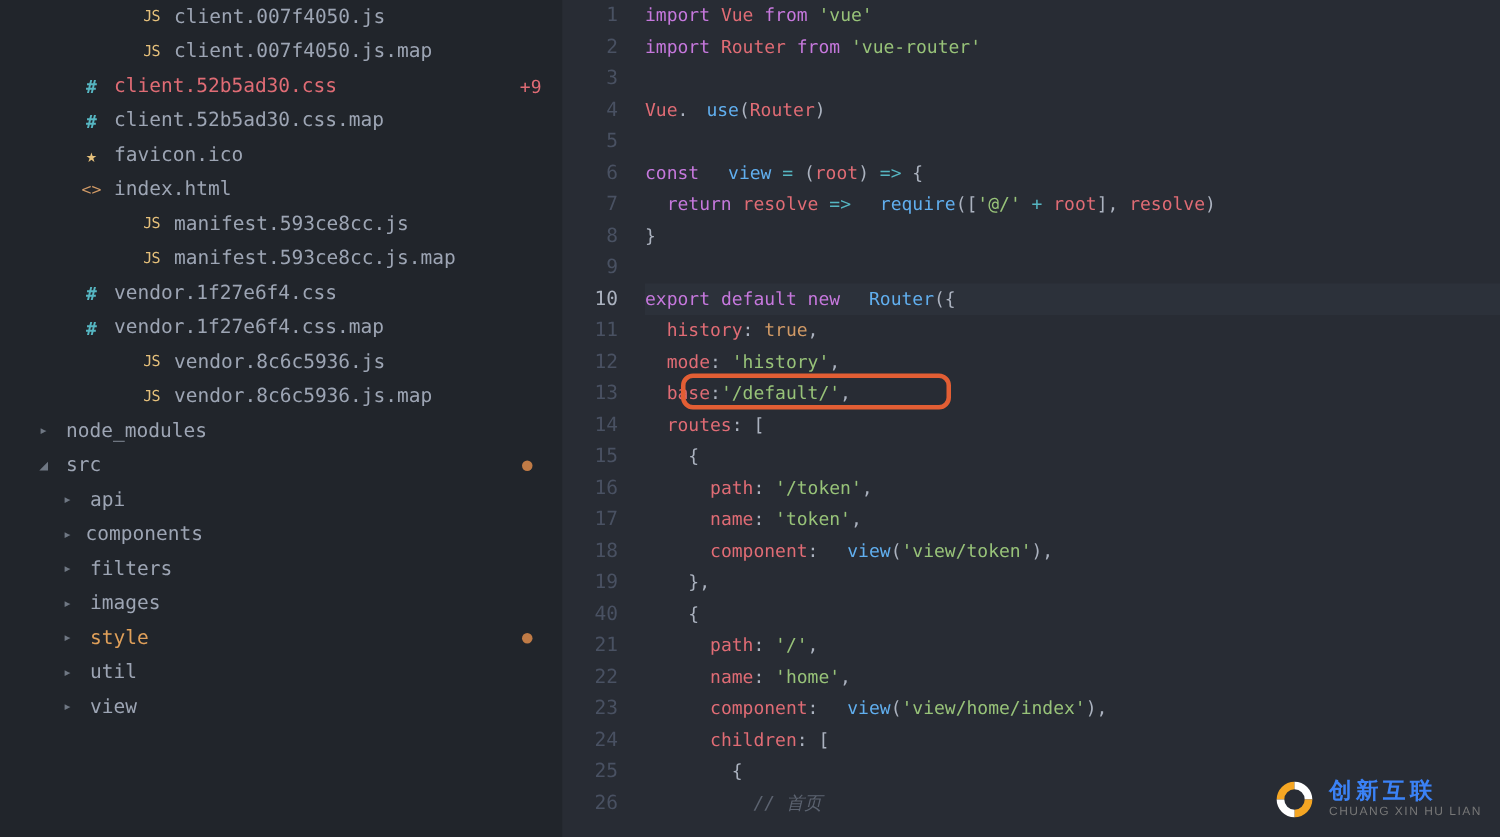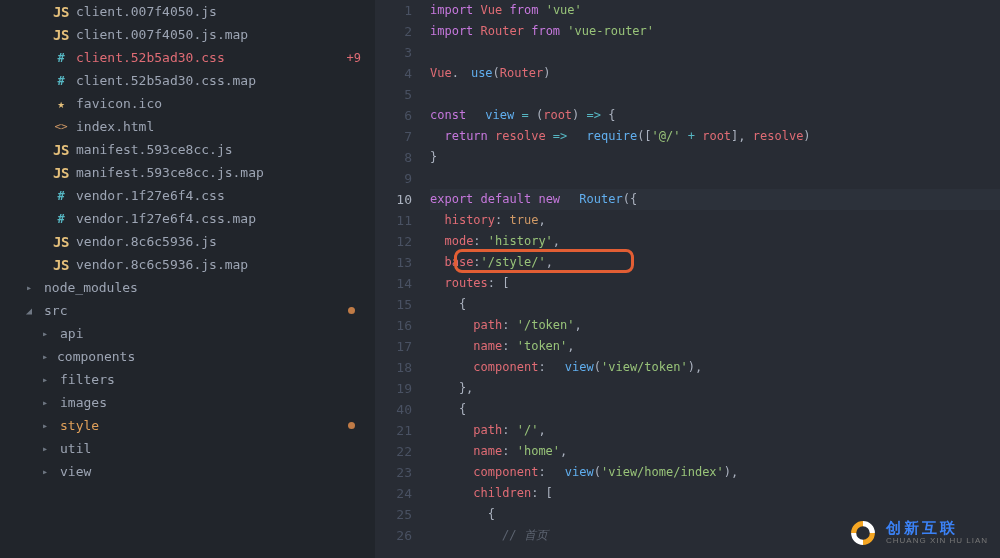--- a/index.html
+++ b/index.html
@@ -18,21 +18,21 @@
   .file-row {
     display: flex; align-items: center; height: 23px;
     padding-left: 12px; cursor: pointer;
     color: #9da5b4;
   }
   .file-row.highlighted { color: #e06c75; }
   .file-row .badge {
     margin-left: auto; margin-right: 14px; color: #e06c75; font-size: 12px;
   }
   .icon { width: 18px; display: inline-flex; justify-content: center; margin-right: 6px; font-size: 12px; }
-  .icon-js { color: #e5c07b; font-weight: bold; font-size: 14px; letter-spacing: -0.5px;}
+  .icon-js { color: #e5c07b; font-weight: normal; font-size: 10px; letter-spacing: -0.5px; margin-left: 40px;}
   .icon-hash { color: #56b6c2; font-weight: bold; }
   .icon-star { color: #e5c07b; }
   .icon-html { color: #d19a66; font-size: 11px;}
   .folder-row {
     display: flex; align-items: center; height: 23px;
     padding-left: 8px; cursor: pointer; color: #9da5b4;
   }
   .folder-row .chevron { width: 14px; color: #6f7783; font-size: 10px;}
   .folder-row.level1 { padding-left: 42px; }
   .folder-row .dot {
@@ -210,21 +210,21 @@
       <div class="line"></div>
       <div class="line"><span class="t-id">Vue</span><span class="t-pl">.</span><span class="t-fn">use</span><span class="t-pl">(</span><span class="t-id">Router</span><span class="t-pl">)</span></div>
       <div class="line"></div>
       <div class="line"><span class="t-kw">const</span><span class="t-pl"> </span><span class="t-fn">view</span><span class="t-pl"> </span><span class="t-op">=</span><span class="t-pl"> (</span><span class="t-id">root</span><span class="t-pl">) </span><span class="t-op">=&gt;</span><span class="t-pl"> {</span></div>
       <div class="line"><span class="t-pl">  </span><span class="t-kw">return</span><span class="t-pl"> </span><span class="t-id">resolve</span><span class="t-pl"> </span><span class="t-op">=&gt;</span><span class="t-pl"> </span><span class="t-fn">require</span><span class="t-pl">([</span><span class="t-str">'@/'</span><span class="t-pl"> </span><span class="t-op">+</span><span class="t-pl"> </span><span class="t-id">root</span><span class="t-pl">], </span><span class="t-id">resolve</span><span class="t-pl">)</span></div>
       <div class="line"><span class="t-pl">}</span></div>
       <div class="line"></div>
       <div class="line cursor-line"><span class="t-kw">export</span><span class="t-pl"> </span><span class="t-kw">default</span><span class="t-pl"> </span><span class="t-kw">new</span><span class="t-pl"> </span><span class="t-fn">Router</span><span class="t-pl">({</span></div>
       <div class="line"><span class="t-pl">  </span><span class="t-id">history</span><span class="t-pl">: </span><span class="t-cn">true</span><span class="t-pl">,</span></div>
       <div class="line"><span class="t-pl">  </span><span class="t-id">mode</span><span class="t-pl">: </span><span class="t-str">'history'</span><span class="t-pl">,</span></div>
-      <div class="line"><span class="t-pl">  </span><span class="t-id">base</span><span class="t-pl">:</span><span class="t-str">'/style/'</span><span class="t-pl">,</span></div>
+      <div class="line"><span class="t-pl">  </span><span class="t-id">base</span><span class="t-pl">:</span><span class="t-str">'/default/'</span><span class="t-pl">,</span></div>
       <div class="line"><span class="t-pl">  </span><span class="t-id">routes</span><span class="t-pl">: [</span></div>
       <div class="line"><span class="t-pl">    {</span></div>
       <div class="line"><span class="t-pl">      </span><span class="t-id">path</span><span class="t-pl">: </span><span class="t-str">'/token'</span><span class="t-pl">,</span></div>
       <div class="line"><span class="t-pl">      </span><span class="t-id">name</span><span class="t-pl">: </span><span class="t-str">'token'</span><span class="t-pl">,</span></div>
       <div class="line"><span class="t-pl">      </span><span class="t-id">component</span><span class="t-pl">: </span><span class="t-fn">view</span><span class="t-pl">(</span><span class="t-str">'view/token'</span><span class="t-pl">),</span></div>
       <div class="line"><span class="t-pl">    },</span></div>
       <div class="line"><span class="t-pl">    {</span></div>
       <div class="line"><span class="t-pl">      </span><span class="t-id">path</span><span class="t-pl">: </span><span class="t-str">'/'</span><span class="t-pl">,</span></div>
       <div class="line"><span class="t-pl">      </span><span class="t-id">name</span><span class="t-pl">: </span><span class="t-str">'home'</span><span class="t-pl">,</span></div>
       <div class="line"><span class="t-pl">      </span><span class="t-id">component</span><span class="t-pl">: </span><span class="t-fn">view</span><span class="t-pl">(</span><span class="t-str">'view/home/index'</span><span class="t-pl">),</span></div>

